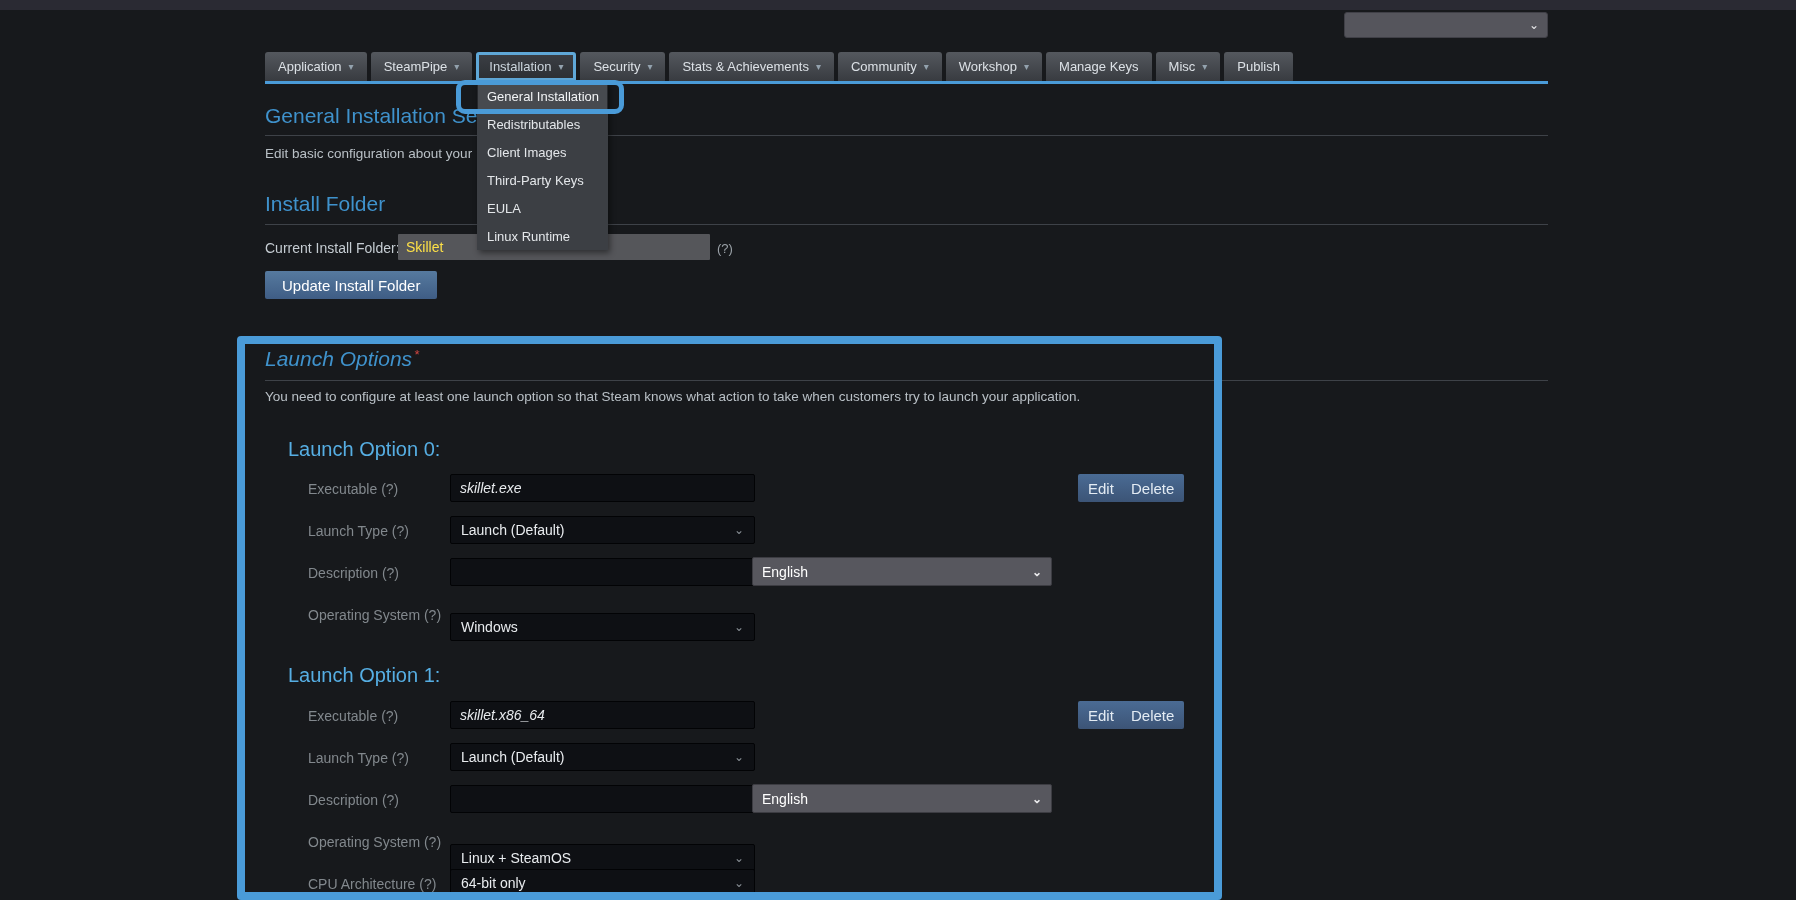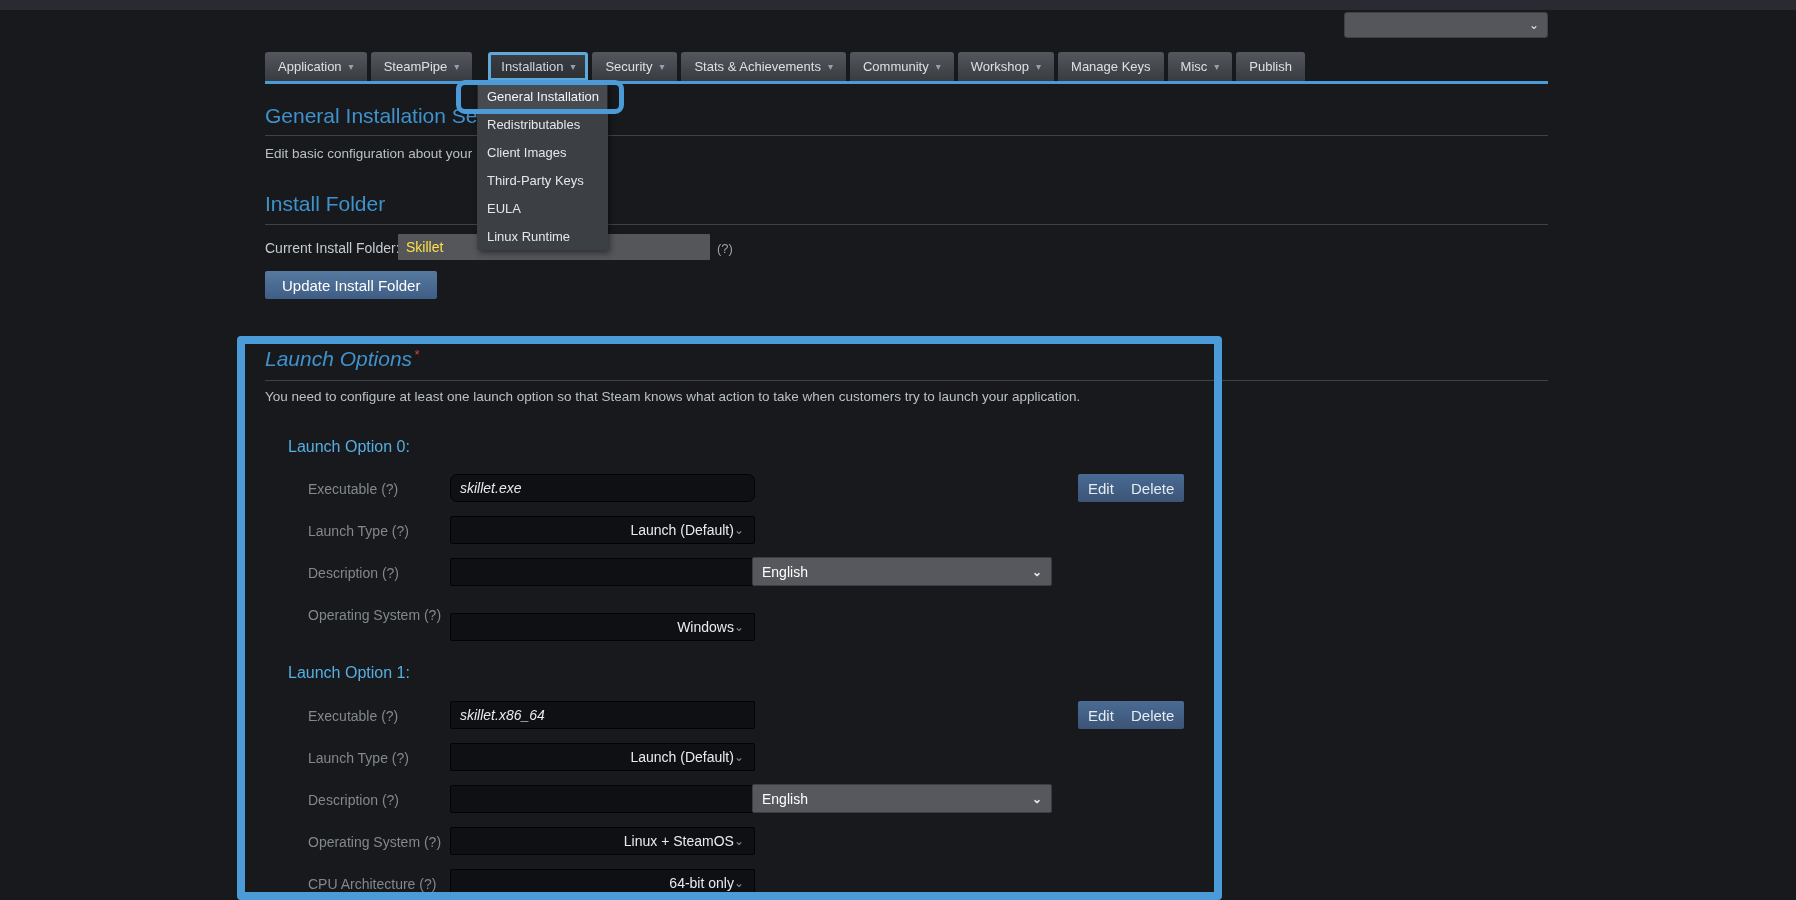--- a/index.html
+++ b/index.html
@@ -24,21 +24,21 @@
   .nav{left:265px;top:52px;display:flex;gap:4px;z-index:20;}
   .tab{
     height:29px;box-sizing:border-box;padding:0 13px;
     display:flex;align-items:center;gap:7px;
     background:linear-gradient(#54585e,#383b40);
     border-radius:3px 3px 0 0;
     color:#dce1e6;font-size:13px;white-space:nowrap;cursor:pointer;
   }
   .tab.active{
     background:linear-gradient(#3a3e44,#2d3034);
-    border:3px solid #5fa8d8;padding:0 10px;color:#ccd6de;margin-left:12px;
+    border:3px solid #5fa8d8;padding:0 10px;color:#ccd6de;
   }
   .tab .caret{color:#93a2ae;font-size:10px;line-height:1;}
   .nav-underline{left:265px;top:81px;width:1283px;height:3px;background:#4a9bd8;z-index:15;}
 
   
   .menu{
     left:477px;top:82px;width:131px;z-index:50;
     background:#3c3f44;box-shadow:2px 3px 6px rgba(0,0,0,.45);
   }
   .menu-item{
@@ -67,32 +67,32 @@
   }
   .help{color:#9aa1a7;font-size:13px;}
   .btn-blue{
     left:265px;top:271px;height:28px;padding:0 17px;border:none;border-radius:2px;
     background:linear-gradient(#567a9f,#3f5d85);
     color:#ffffff;font-size:15px;cursor:pointer;z-index:5;
     display:flex;align-items:center;font-family:"Liberation Sans", sans-serif;
   }
 
   
-  .lo-heading{font-size:16px;color:#56aee3;white-space:nowrap;z-index:5;}
+  .lo-heading{font-size:20px;color:#56aee3;white-space:nowrap;z-index:5;}
   .field-label{left:308px;font-size:14px;color:#82888d;white-space:nowrap;z-index:5;}
   .dark-input{
     left:450px;width:305px;height:28px;box-sizing:border-box;
     background:#0e1014;border:1px solid #020305;border-radius:2px;
     color:#e8ebee;font-size:14px;font-style:italic;padding:0 9px;z-index:5;
     font-family:"Liberation Sans", sans-serif;
   }
   .dselect{
     left:450px;width:305px;height:28px;box-sizing:border-box;
     background:#0e1014;border:1px solid #020305;border-radius:2px;
-    display:flex;align-items:center;justify-content:flex-end;
+    display:flex;align-items:center;justify-content:space-between;
     padding:0 10px;color:#e9ecef;font-size:14px;cursor:pointer;z-index:5;white-space:nowrap;
   }
   .dselect .chev{color:#878e94;font-size:12px;}
   .gselect{
     left:752px;width:300px;height:29px;box-sizing:border-box;
     background:#57575e;border:1px solid #3c3c42;border-radius:2px;
     display:flex;align-items:center;justify-content:space-between;
     padding:0 9px;color:#ffffff;font-size:14px;cursor:pointer;z-index:5;
   }
   .gselect .chev{color:#f0f0f2;font-size:12px;font-weight:bold;}
@@ -178,21 +178,21 @@
 <div class="abs ann ann-menu"></div>
 
 <div class="abs ann ann-launch"></div>
 <h2 class="abs sec-title" style="left:265px;top:347px;font-style:italic;"><span>Launch Options</span><span class="req">*</span></h2>
 <div class="abs divider" style="top:380px;"></div>
 <div class="abs para" style="left:265px;top:389px;">You need to configure at least one launch option so that Steam knows what action to take when customers try to launch your application.</div>
 
 <div class="abs lo-heading" style="left:288px;top:438px;">Launch Option 0:</div>
 
 <span class="abs field-label" style="top:481px;">Executable (?)</span>
-<input class="abs dark-input" style="top: 474px; border-radius: 7px;" type="text" value="skillet.exe">
+<input class="abs dark-input" style="top: 474px;" type="text" value="skillet.exe">
 <button class="abs btn-steel" style="left:1078px;top:474px;">Edit</button>
 <button class="abs btn-steel" style="left:1121px;top:474px;">Delete</button>
 
 <span class="abs field-label" style="top:523px;">Launch Type (?)</span>
 <div class="abs dselect" style="top:516px;">
     <span>Launch (Default)</span>
     <span class="chev">⌄</span>
   </div>
 
 <span class="abs field-label" style="top:565px;">Description (?)</span>
@@ -222,21 +222,21 @@
   </div>
 
 <span class="abs field-label" style="top:792px;">Description (?)</span>
 <input class="abs dark-input" style="top: 785px;" type="text" value="">
 <div class="abs gselect" style="top:784px;">
     <span>English</span>
     <span class="chev">⌄</span>
   </div>
 
 <span class="abs field-label" style="top:834px;">Operating System (?)</span>
-<div class="abs dselect" style="top:827px;">
+<div class="abs dselect" style="top:844px;">
     <span>Linux + SteamOS</span>
     <span class="chev">⌄</span>
   </div>
 
 <span class="abs field-label" style="top:876px;">CPU Architecture (?)</span>
 <div class="abs dselect" style="top:869px;">
     <span>64-bit only</span>
     <span class="chev">⌄</span>
   </div>
 

